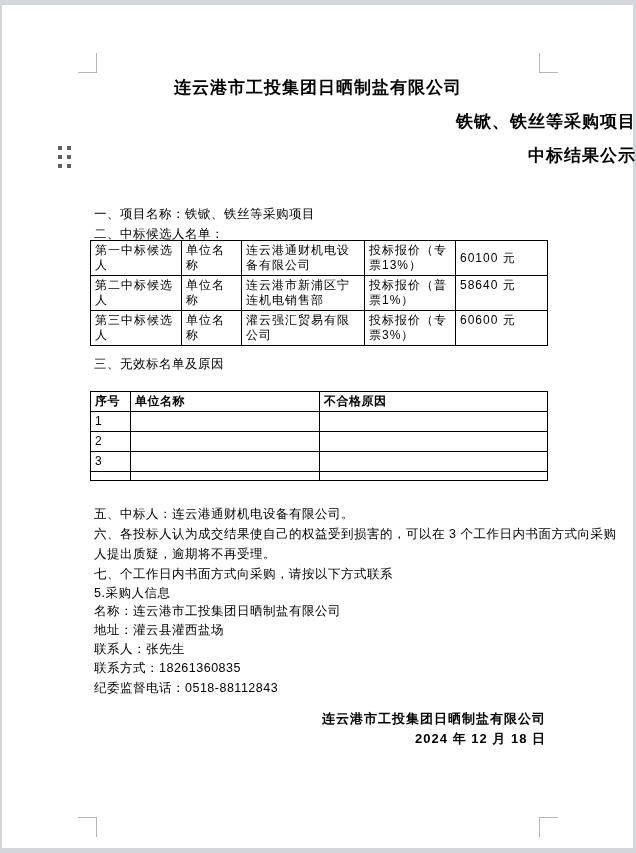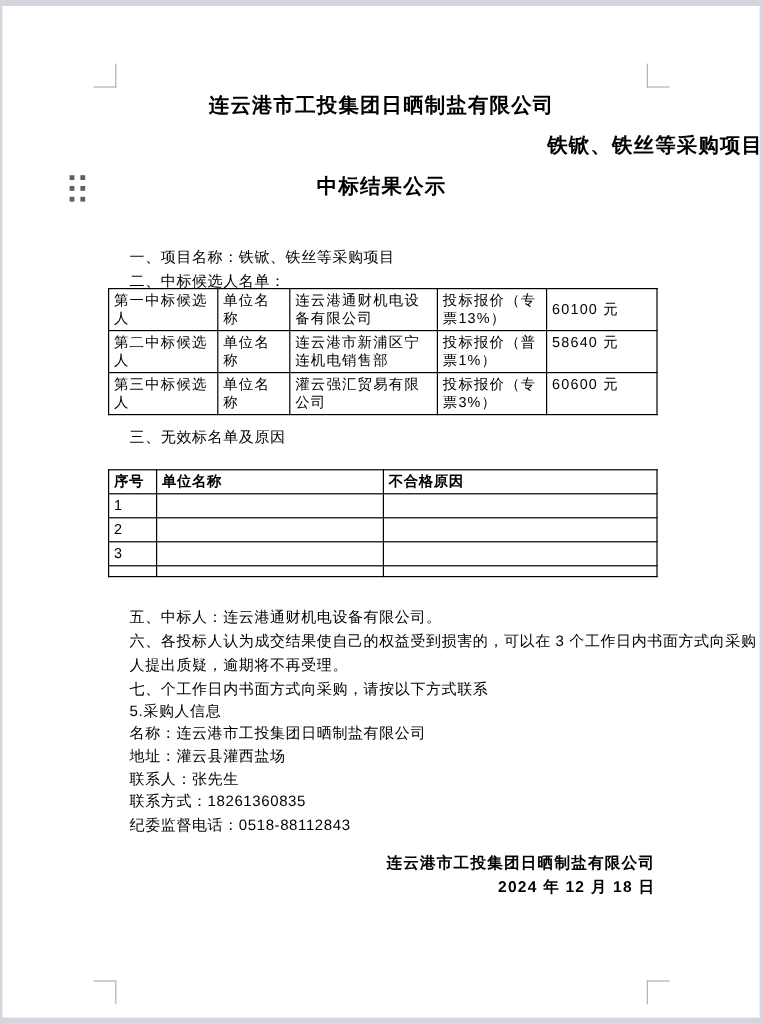--- a/index.html
+++ b/index.html
@@ -12,21 +12,21 @@
     position:absolute; left:2px; top:5px; width:631px; height:843px;
     background:#ffffff;
   }
   .abs { position:absolute; }
   .title-line {
     left:0; width:636px; text-align:center;
     font-size:17px; font-weight:bold; letter-spacing:1px; line-height:18px;
   }
   .body-line {
     left:94px; width:452px; font-size:12.5px; line-height:16px;
-    letter-spacing:0.5px; white-space:nowrap;margin-left:14px;
+    letter-spacing:0.5px; white-space:nowrap;
   }
   table { border-collapse:collapse; table-layout:fixed; }
   .doc-table { position:absolute; left:90px; width:457px; background:#fff; }
   .doc-table td, .doc-table th {
     border:1px solid #000; font-size:12px; line-height:15px;
     padding:2px 4px; vertical-align:top; text-align:left;
     letter-spacing:1px; overflow:hidden; font-weight:normal;
   }
   .doc-table td.vmid { vertical-align:middle; }
   #invalid-table th { font-weight:bold; letter-spacing:0.5px; }
@@ -61,21 +61,21 @@
     <i></i>
       <i></i>
       <i></i>
       <i></i>
       <i></i>
       <i></i>
   </div>
 
   <div class="abs title-line" style="top:79px;">连云港市工投集团日晒制盐有限公司</div>
   <div class="abs title-line" style="top:113px;text-align:right;">铁锨、铁丝等采购项目</div>
-  <div class="abs title-line" style="top:147px;">中标结果公示</div>
+  <div class="abs title-line" style="top:147px;text-align:right;">中标结果公示</div>
 
   <div class="abs body-line" style="top:206px;">一、项目名称：铁锨、铁丝等采购项目</div>
   <div class="abs body-line" style="top:226px;">二、中标候选人名单：</div>
 
   <table class="doc-table" id="candidates-table" style="top:240px;padding-left:48px;">
     <colgroup>
       <col style="width:91px">
         <col style="width:60px">
         <col style="width:123px">
         <col style="width:91px">

